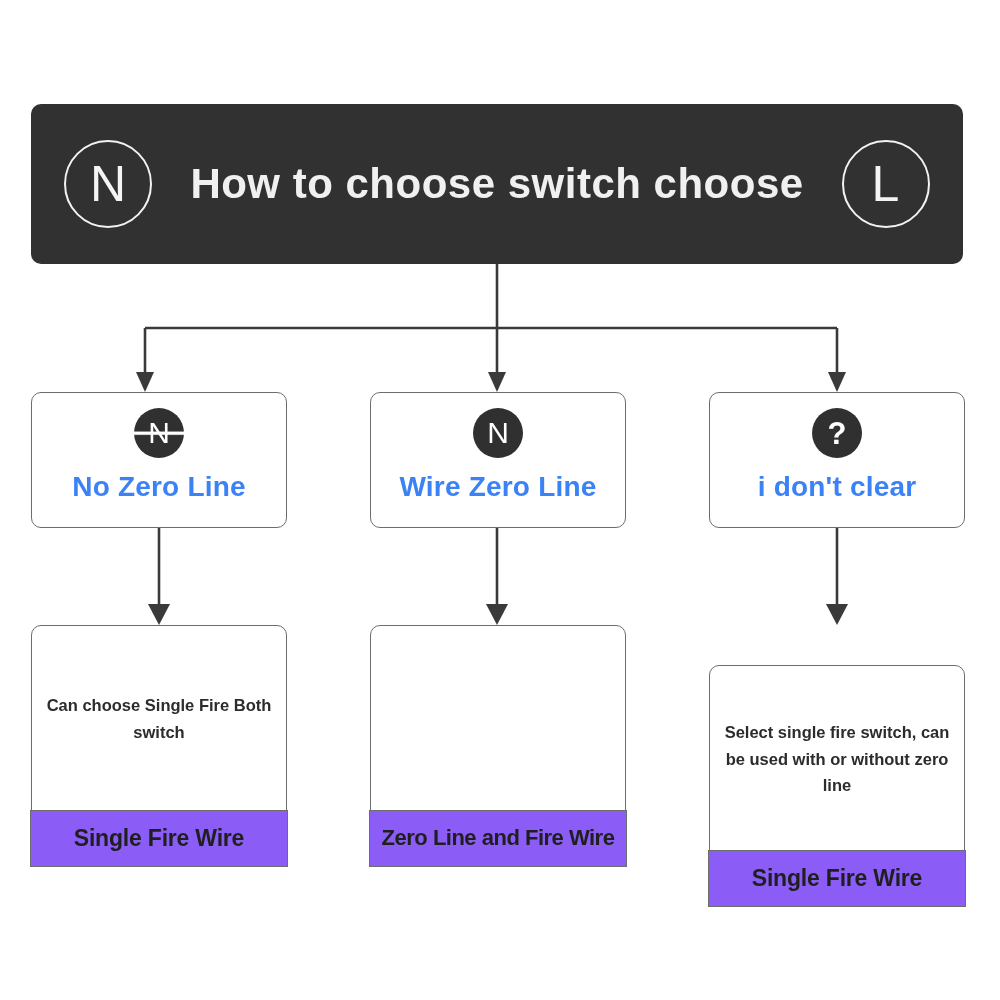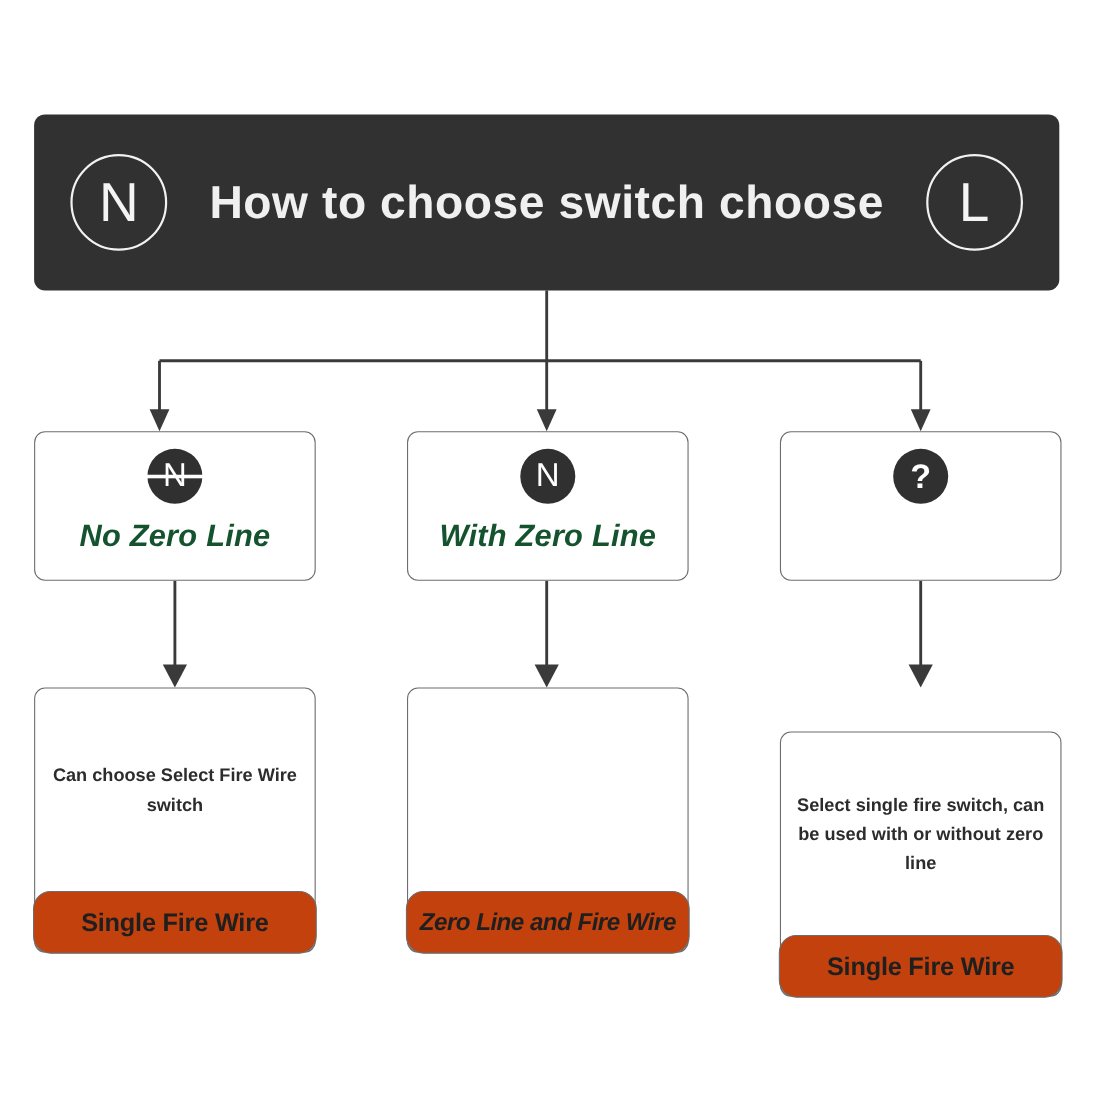--- a/index.html
+++ b/index.html
@@ -128,25 +128,24 @@
     top: 50%;
     height: 2.6px;
     background: #ffffff;
     transform: translateY(-50%);
     box-shadow: 0 0 0 0.5px rgba(255,255,255,0.25);
   }
   .option-label {
     margin-top: 12px;
     font-size: 28px;
     font-weight: 700;
-    color: #14532d;
+    color: #3b82f6;
     text-align: center;
     letter-spacing: 0.2px;
     white-space: nowrap;
-    font-style: italic;
   }
 
   
   .result-card {
     position: absolute;
     top: 625px;
     width: 256px;
     height: 241px;
     background: #ffffff;
     border: 1.6px solid #6d6d6d;
@@ -176,36 +175,36 @@
     color: #2c2c2c;
     text-align: center;
   }
   .result-footer {
     position: absolute;
     left: -1.6px;
     right: -1.6px;
     bottom: -1.6px;
     height: 57px;
     border: 1.6px solid #6d6d6d;
-    border-radius: 16px;
-    background: #c2410c;
+    border-radius: 0;
+    background: #8b5cf6;
     display: flex;
     align-items: center;
     justify-content: center;
     box-sizing: border-box;
   }
   .result-footer-label {
     font-size: 23px;
     font-weight: 700;
     color: #1f1f1f;
     text-align: center;
     white-space: nowrap;
     letter-spacing: -0.2px;
   }
-  .result-footer-label.tight { font-size: 22px; letter-spacing: -0.5px; font-style: italic; }
+  .result-footer-label.tight { font-size: 22px; letter-spacing: -0.5px; }
 </style>
 </head>
 <body>
 
 <div id="canvas">
 
   <div class="header-banner">
     <div class="header-inner">
       <div class="ring-badge">N</div>
       <div class="header-title">How to choose switch choose</div>
@@ -241,32 +240,33 @@
       <div class="solid-badge">N</div>
       <div class="strike"></div>
     </div>
     <div class="option-label">No Zero Line</div>
   </div>
 
   <div class="option-card col2">
     <div class="badge-wrap">
       <div class="solid-badge">N</div>
     </div>
-    <div class="option-label">With Zero Line</div>
+    <div class="option-label">Wire Zero Line</div>
   </div>
 
   <div class="option-card col3">
     <div class="badge-wrap">
       <div class="solid-badge qmark">?</div>
     </div>
+    <div class="option-label">i don't clear</div>
   </div>
 
   <div class="result-card col1">
     <div class="result-body">
-      <div class="result-desc">Can choose Select Fire Wire switch</div>
+      <div class="result-desc">Can choose Single Fire Both switch</div>
     </div>
     <div class="result-footer">
       <div class="result-footer-label">Single Fire Wire</div>
     </div>
   </div>
 
   <div class="result-card col2">
     <div class="result-footer">
       <div class="result-footer-label tight">Zero Line and Fire Wire</div>
     </div>

